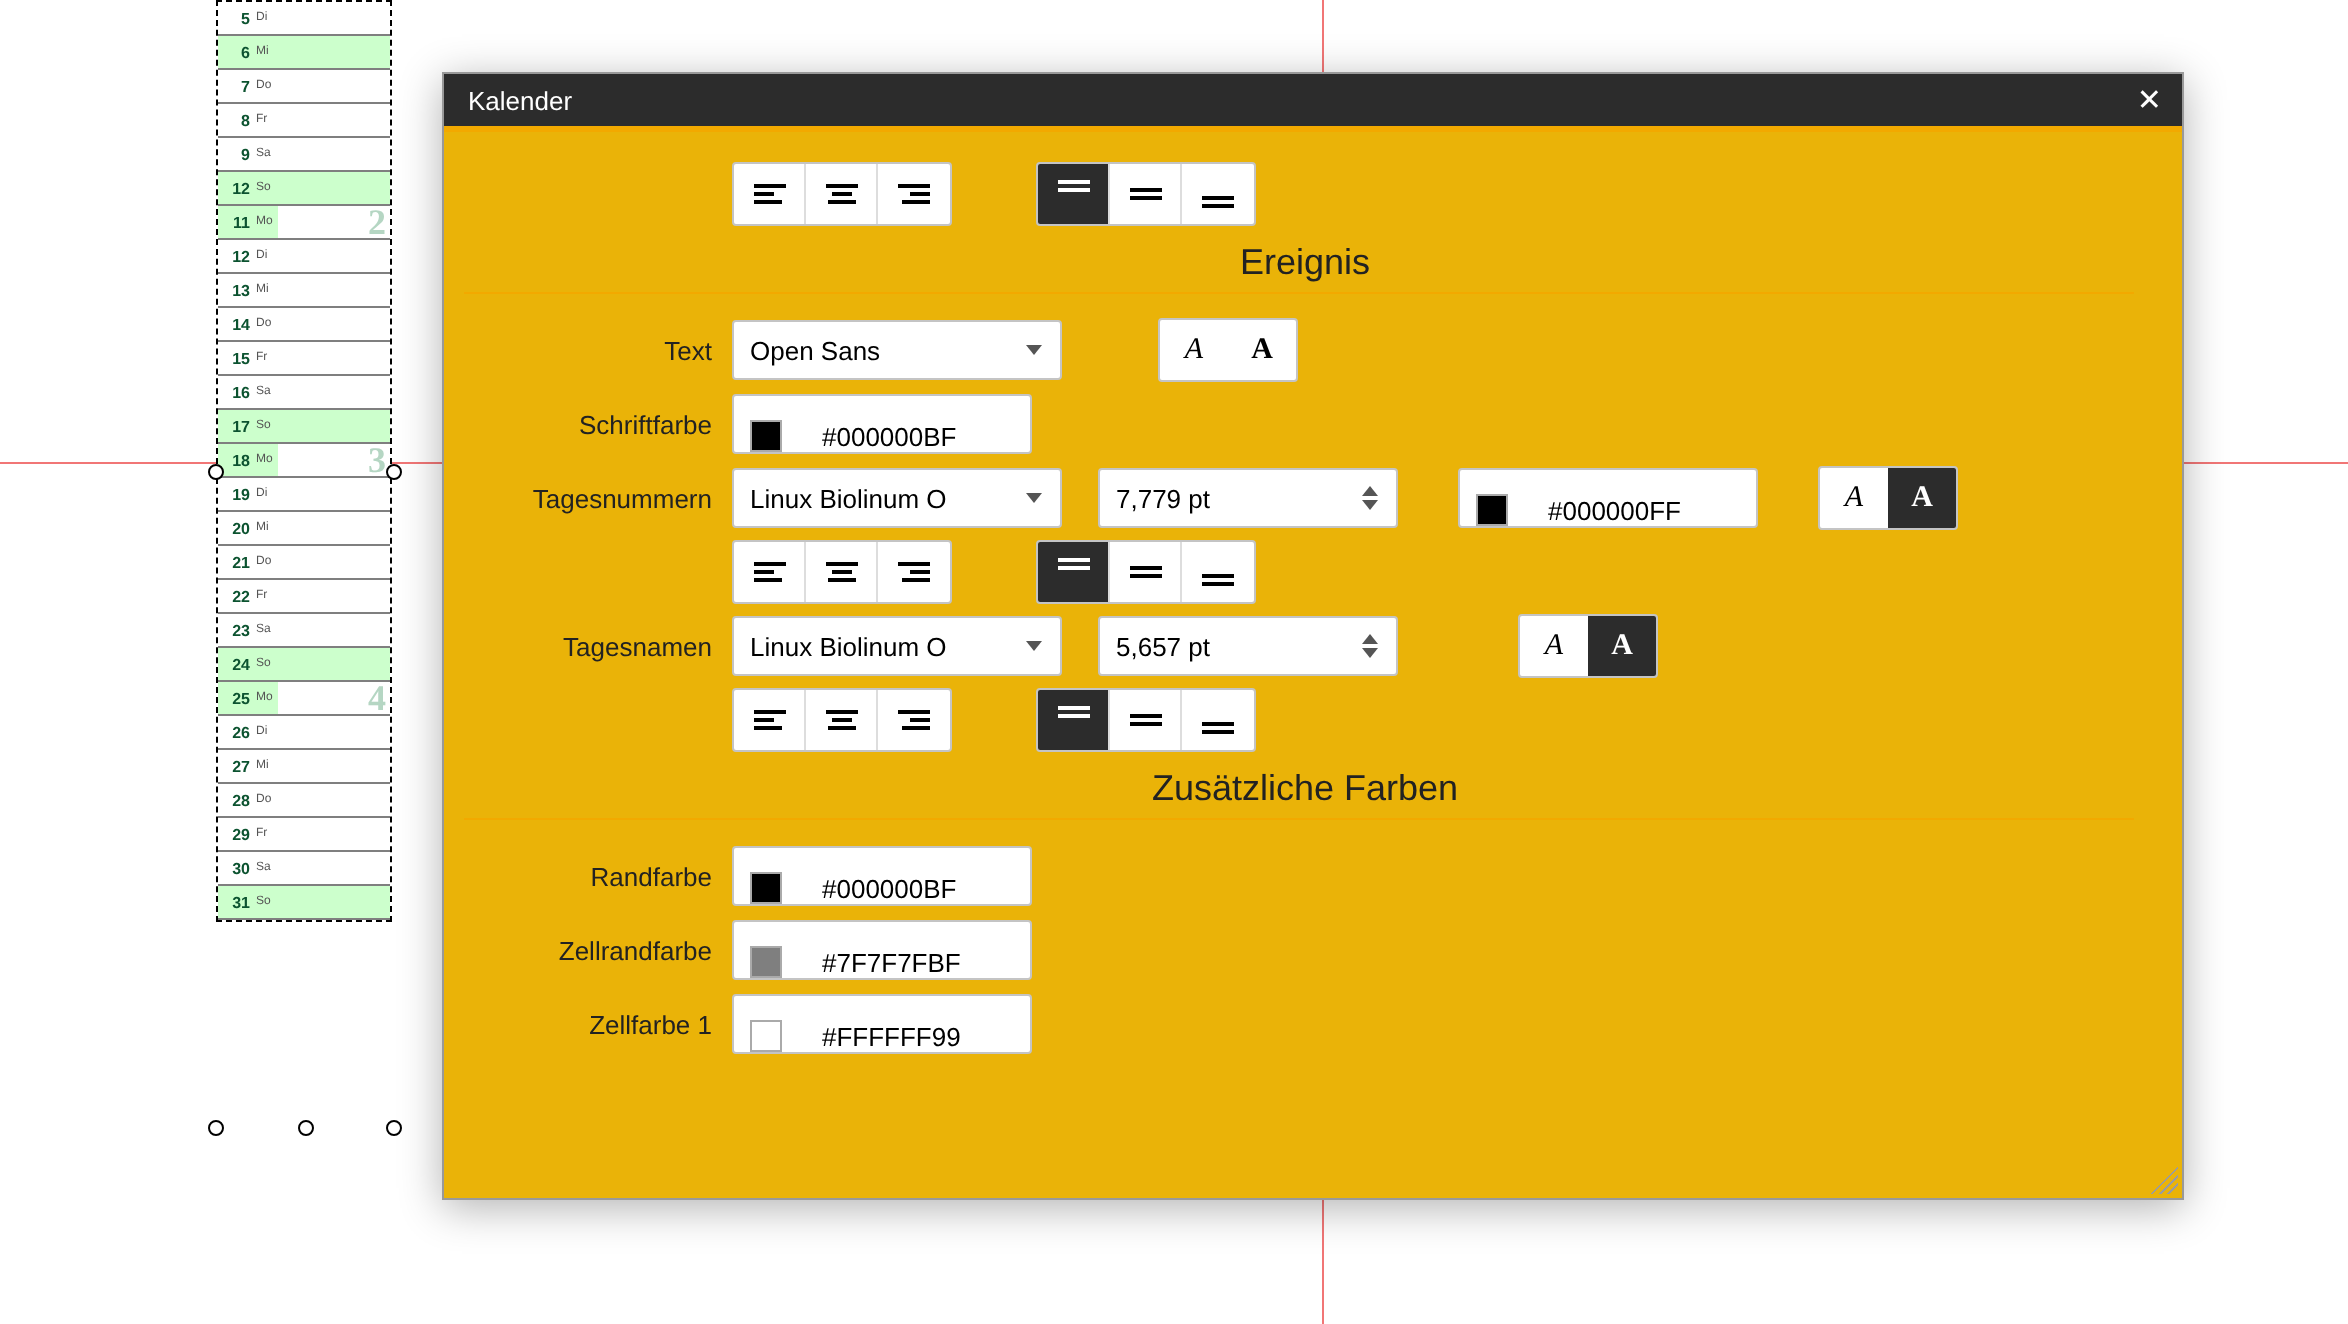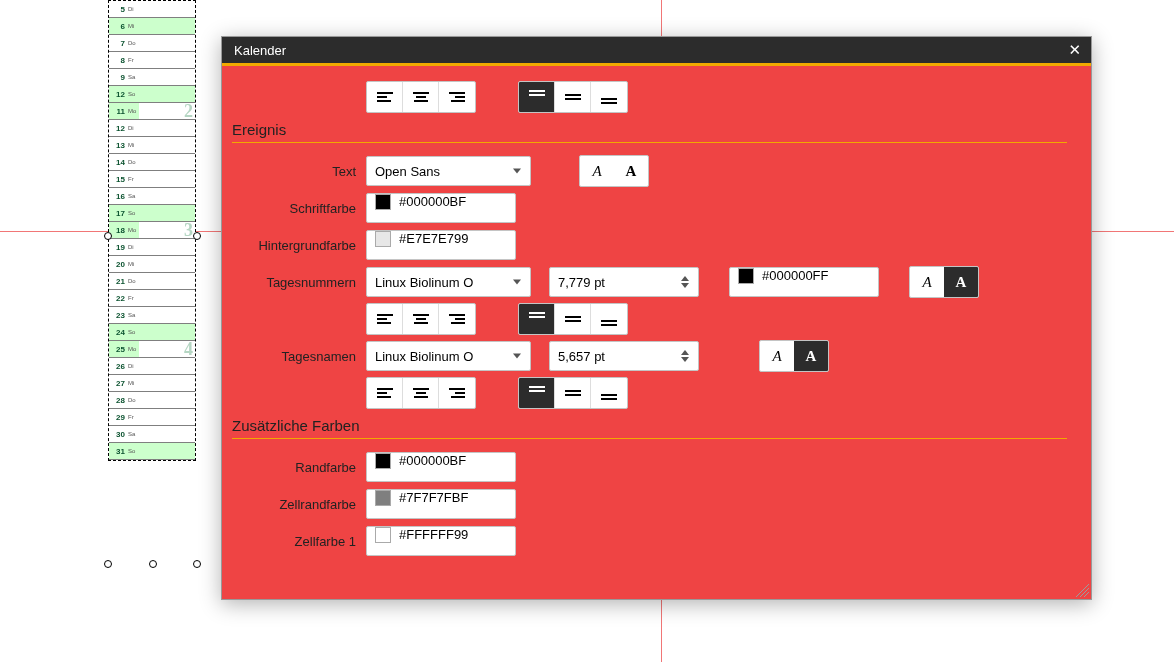--- a/index.html
+++ b/index.html
@@ -18,35 +18,35 @@
   .cal-num   { color:#0c5330; font-weight:bold; width: 18px; text-align: right; padding-right: 2px; font-size:8px; }
   .cal-dn    { color:#555; font-size:6px; margin-left:1px; }
   .cal-big   { position:absolute; right:2px; font-family: serif; color:#b5d6c3; font-size:18px; font-weight:bold; }
 
   
   .sel-handle { position:absolute; width:8px; height:8px; border:1px solid #000; background:#fff; border-radius:50%; }
 
   
   .dialog {
     position: absolute; left: 221px; top: 36px; width: 871px; height: 564px;
-    background: #ef4444; border: 1px solid #999; box-shadow: 0 4px 20px rgba(0,0,0,.3);
+    background: #eab308; border: 1px solid #999; box-shadow: 0 4px 20px rgba(0,0,0,.3);
     display: flex; flex-direction: column;
   }
   .titlebar { height: 26px; background: #2c2c2c; color: #fff; display: flex; align-items: center; justify-content: space-between; padding: 0 10px 0 12px; font-size: 13px; }
   .titlebar .close { cursor: pointer; font-size: 15px; }
   .orange-strip { height: 3px; background: #f2a900; }
   .body { flex: 1; overflow-y: scroll; padding: 10px 18px 18px 4px; position: relative; }
 
   
   .body::-webkit-scrollbar { width: 16px; }
   .body::-webkit-scrollbar-track { background: #e0e0e0; }
   .body::-webkit-scrollbar-thumb { background: #bdbdbd; border-radius: 2px; }
 
   
-  .section { font-size: 15px; color: #222; margin: 8px 0 4px 6px; }
+  .section { font-size: 18px; color: #222; margin: 8px 0 4px 6px; text-align: center; }
   .section-rule { height: 1px; background: #f2a900; margin: 0 6px 12px 6px; }
 
   
   .row { display: flex; align-items: center; margin: 5px 0; min-height: 32px; }
   .lbl { width: 140px; text-align: right; padding-right: 10px; font-size: 13px; color: #222; }
   .ctrl-inline { display:flex; align-items:center; gap:6px; }
 
   
   .btn-group { display: inline-flex; border: 1px solid #c4c4c4; border-radius: 2px; background: #fff; overflow: hidden; }
   .btn-group .btn { width: 36px; height: 30px; display:flex; align-items:center; justify-content:center; border-right:1px solid #ddd; cursor:pointer; }
@@ -55,21 +55,21 @@
 
   .combo { position: relative; width: 165px; height: 30px; background:#fff; border:1px solid #c4c4c4; border-radius:2px; display:flex; align-items:center; padding:0 24px 0 8px; font-size:13px; }
   .combo::after { content:""; position:absolute; right:9px; top:50%; width:0; height:0; border-left:4px solid transparent; border-right:4px solid transparent; border-top:5px solid #555; transform:translateY(-50%); }
 
   .spin { position:relative; width:150px; height:30px; background:#fff; border:1px solid #c4c4c4; border-radius:2px; display:flex; align-items:center; padding:0 28px 0 8px; font-size:13px; }
   .spin .arrows { position:absolute; right:4px; top:0; bottom:0; width:18px; display:flex; flex-direction:column; justify-content:center; gap:2px; align-items:center; }
   .spin .arrows span { width:0;height:0;border-left:4px solid transparent;border-right:4px solid transparent; cursor:pointer; }
   .spin .arrows .up   { border-bottom:5px solid #555; }
   .spin .arrows .down { border-top:5px solid #555; }
 
-  .colorbox { width: 150px; height: 30px; background:#fff; border:1px solid #c4c4c4; border-radius:2px; display:flex; align-items:flex-start; padding:0 8px; gap:8px; font-size:13px; }
+  .colorbox { width: 150px; height: 30px; background:#fff; border:1px solid #c4c4c4; border-radius:2px; display:flex; align-items:flex-end; padding:0 8px; gap:20px; font-size:13px; }
   .swatch { width:16px; height:16px; border:1px solid #aaa; }
 
   .style-pair { display:inline-flex; border:1px solid #c4c4c4; border-radius:2px; background:#fff; overflow:hidden; }
   .style-pair .half { width:34px; height:30px; display:flex; align-items:center; justify-content:center; font-family: serif; font-size:15px; cursor:pointer; }
   .style-pair .half.dark { background:#2c2c2c; color:#fff; }
   .italic { font-style: italic; }
   .boldA  { font-weight: bold; }
 
   
   .al-lines { display:inline-block; width:16px; }
@@ -295,27 +295,20 @@
     </div>
 
     <div class="row">
       <div class="lbl">Schriftfarbe</div>
       <div class="colorbox">
         <span class="swatch" style="background:#000000"></span>
         <span>#000000BF</span>
       </div>
     </div>
 
-    <div class="row">
-      <div class="lbl">Hintergrundfarbe</div>
-      <div class="colorbox">
-        <span class="swatch" style="background:#e7e7e7"></span>
-        <span>#E7E7E799</span>
-      </div>
-    </div>
 
     <div class="row">
       <div class="lbl">Tagesnummern</div>
       <div class="combo">
           <span>Linux Biolinum O</span>
         </div>
       <div class="gap10"></div>
       <div class="spin">
         <span>7,779 pt</span>
         <div class="arrows">

